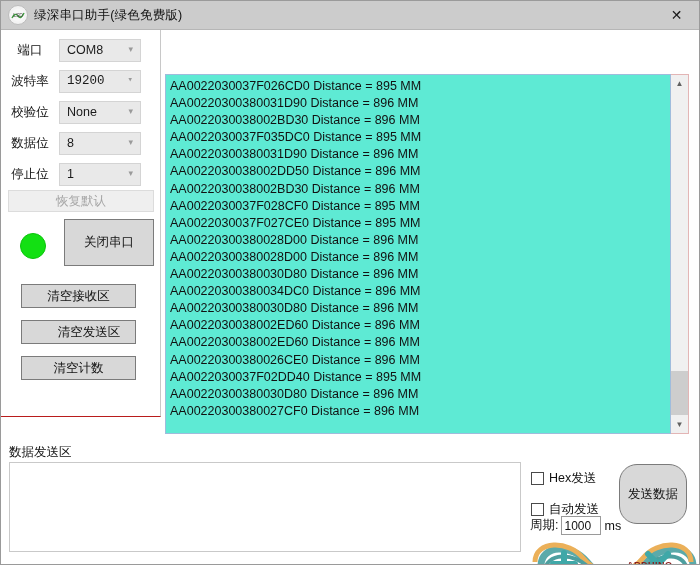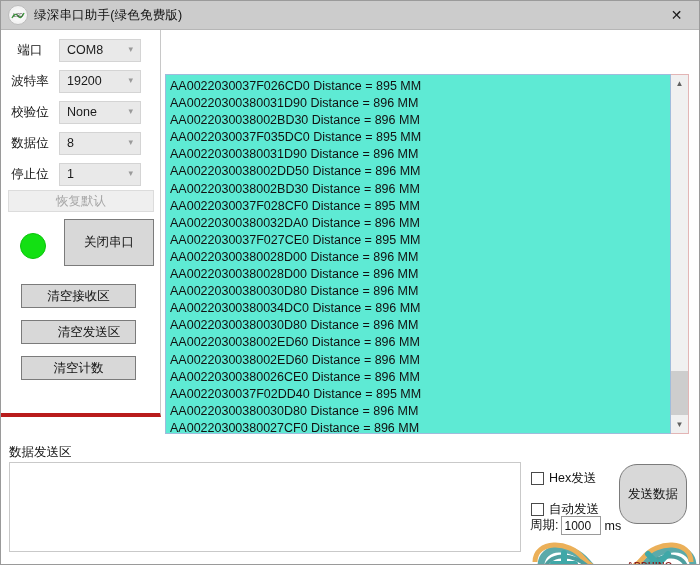--- a/index.html
+++ b/index.html
@@ -72,21 +72,21 @@
     height: 536px;
   }
   
   .left-panel {
     position: absolute;
     left: 0;
     top: 0;
     width: 160px;
     height: 387px;
     border-right: 1px solid #c8c8c8;
-    border-bottom: 4px solid #b91c1c;
+    border-bottom: 1px solid #b91c1c;
     box-sizing: border-box;
     background: #fff;
   }
   .cfg-row {
     position: absolute;
     left: 0;
     width: 160px;
     height: 24px;
     display: flex;
     align-items: center;
@@ -314,21 +314,21 @@
     <div class="left-panel">
 
       <div class="cfg-row" style="top:8px;">
         <div class="cfg-label">端口</div>
         <div class="combo">
           <span>COM8</span>
           <span class="chev">▾</span>
         </div>
       </div>
 
-      <div class="cfg-row" style="top:39px;">
+      <div class="cfg-row" style="top:39px;font-family:Liberation Mono, monospace;">
         <div class="cfg-label">波特率</div>
         <div class="combo">
           <span>19200</span>
           <span class="chev">▾</span>
         </div>
       </div>
 
       <div class="cfg-row" style="top:70px;">
         <div class="cfg-label">校验位</div>
         <div class="combo">
@@ -370,21 +370,20 @@
     <div class="recv-box">
       <div class="recv-text" id="recv-lines">
           <div class="recv-line">AA0022030037F026CD0 Distance = 895 MM</div>
           <div class="recv-line">AA00220300380031D90 Distance = 896 MM</div>
           <div class="recv-line">AA0022030038002BD30 Distance = 896 MM</div>
           <div class="recv-line">AA0022030037F035DC0 Distance = 895 MM</div>
           <div class="recv-line">AA00220300380031D90 Distance = 896 MM</div>
           <div class="recv-line">AA0022030038002DD50 Distance = 896 MM</div>
           <div class="recv-line">AA0022030038002BD30 Distance = 896 MM</div>
           <div class="recv-line">AA0022030037F028CF0 Distance = 895 MM</div>
-          <div class="recv-line">AA00220300380032DA0 Distance = 896 MM</div>
           <div class="recv-line">AA0022030037F027CE0 Distance = 895 MM</div>
           <div class="recv-line">AA00220300380028D00 Distance = 896 MM</div>
           <div class="recv-line">AA00220300380028D00 Distance = 896 MM</div>
           <div class="recv-line">AA00220300380030D80 Distance = 896 MM</div>
           <div class="recv-line">AA00220300380034DC0 Distance = 896 MM</div>
           <div class="recv-line">AA00220300380030D80 Distance = 896 MM</div>
           <div class="recv-line">AA0022030038002ED60 Distance = 896 MM</div>
           <div class="recv-line">AA0022030038002ED60 Distance = 896 MM</div>
           <div class="recv-line">AA00220300380026CE0 Distance = 896 MM</div>
           <div class="recv-line">AA0022030037F02DD40 Distance = 895 MM</div>

